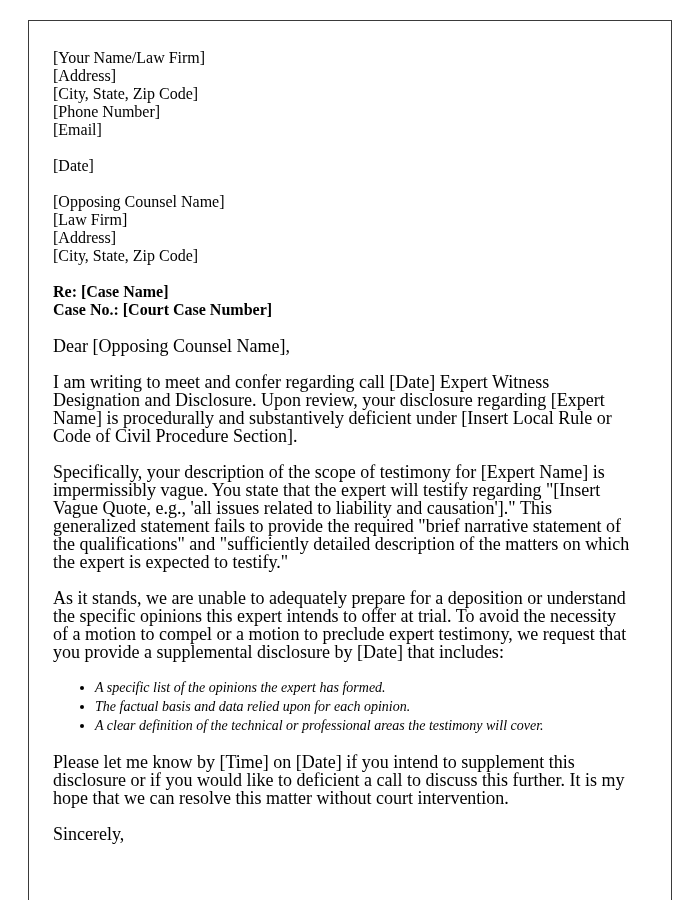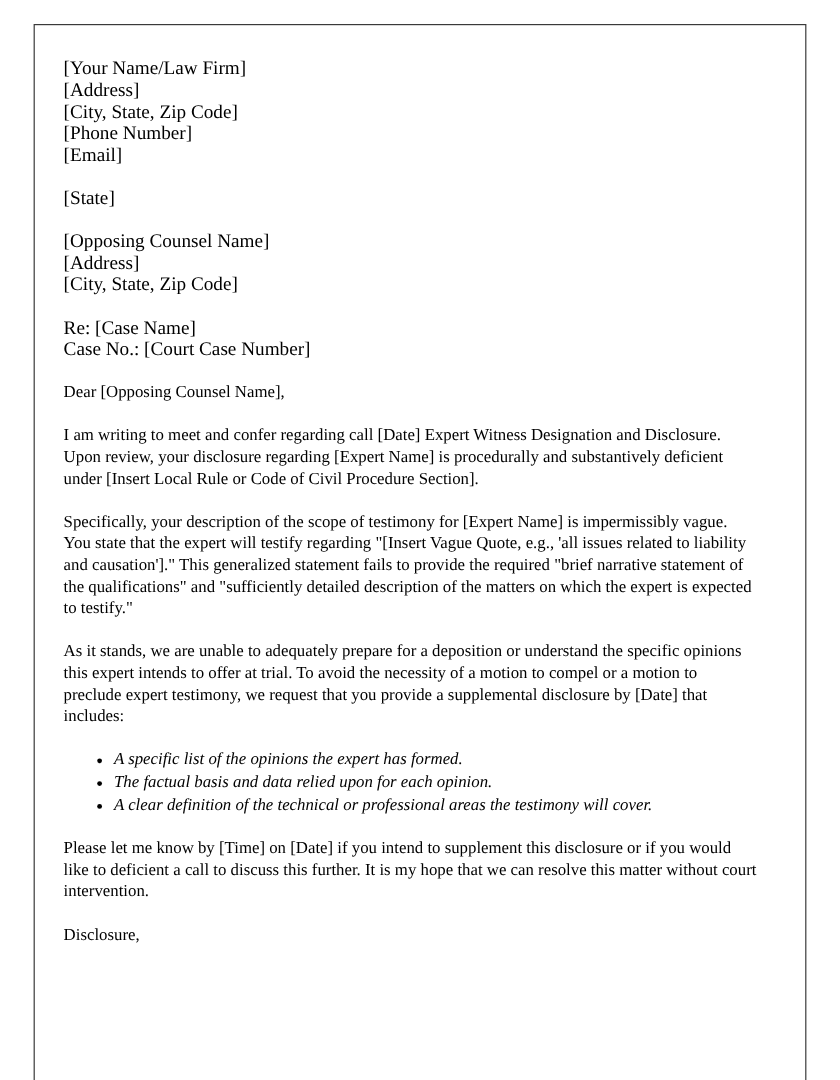--- a/index.html
+++ b/index.html
@@ -30,26 +30,26 @@
     line-height: 18px;
     white-space: pre-wrap;
   }
   .block {
     margin: 0 0 18px 0;
   }
   .block .line {
     margin: 0;
   }
   .para {
-    font-size: 14px;
+    font-size: 18px;
     line-height: 18px;
     margin: 0 0 18px 0;
   }
   .ref-block .line {
-    font-weight: normal;
+    font-weight: bold;
   }
   ul.bullet-list {
     margin: 0 0 18px 0;
     padding-left: 42px;
   }
   ul.bullet-list li {
     font-size: 14px;
     line-height: 18px;
     margin: 0 0 1px 0;
     font-style: italic;
@@ -65,25 +65,26 @@
 
   <div class="block">
     <div class="line">[Your Name/Law Firm]</div>
     <div class="line">[Address]</div>
     <div class="line">[City, State, Zip Code]</div>
     <div class="line">[Phone Number]</div>
     <div class="line">[Email]</div>
   </div>
 
   <div class="block">
-    <div class="line">[State]</div>
+    <div class="line">[Date]</div>
   </div>
 
   <div class="block">
     <div class="line">[Opposing Counsel Name]</div>
+    <div class="line">[Law Firm]</div>
     <div class="line">[Address]</div>
     <div class="line">[City, State, Zip Code]</div>
   </div>
 
   <div class="block ref-block">
     <div class="line">Re: [Case Name]</div>
     <div class="line">Case No.: [Court Case Number]</div>
   </div>
 
   <p class="para">Dear [Opposing Counsel Name],</p>
@@ -95,15 +96,15 @@
   <p class="para">As it stands, we are unable to adequately prepare for a deposition or understand the specific opinions this expert intends to offer at trial. To avoid the necessity of a motion to compel or a motion to preclude expert testimony, we request that you provide a supplemental disclosure by [Date] that includes:</p>
 
   <ul class="bullet-list">
     <li>A specific list of the opinions the expert has formed.</li>
     <li>The factual basis and data relied upon for each opinion.</li>
     <li>A clear definition of the technical or professional areas the testimony will cover.</li>
   </ul>
 
   <p class="para">Please let me know by [Time] on [Date] if you intend to supplement this disclosure or if you would like to deficient a call to discuss this further. It is my hope that we can resolve this matter without court intervention.</p>
 
-  <p class="para signoff">Disclosure,</p>
+  <p class="para signoff">Sincerely,</p>
 
 </div>
 
 </body></html>

